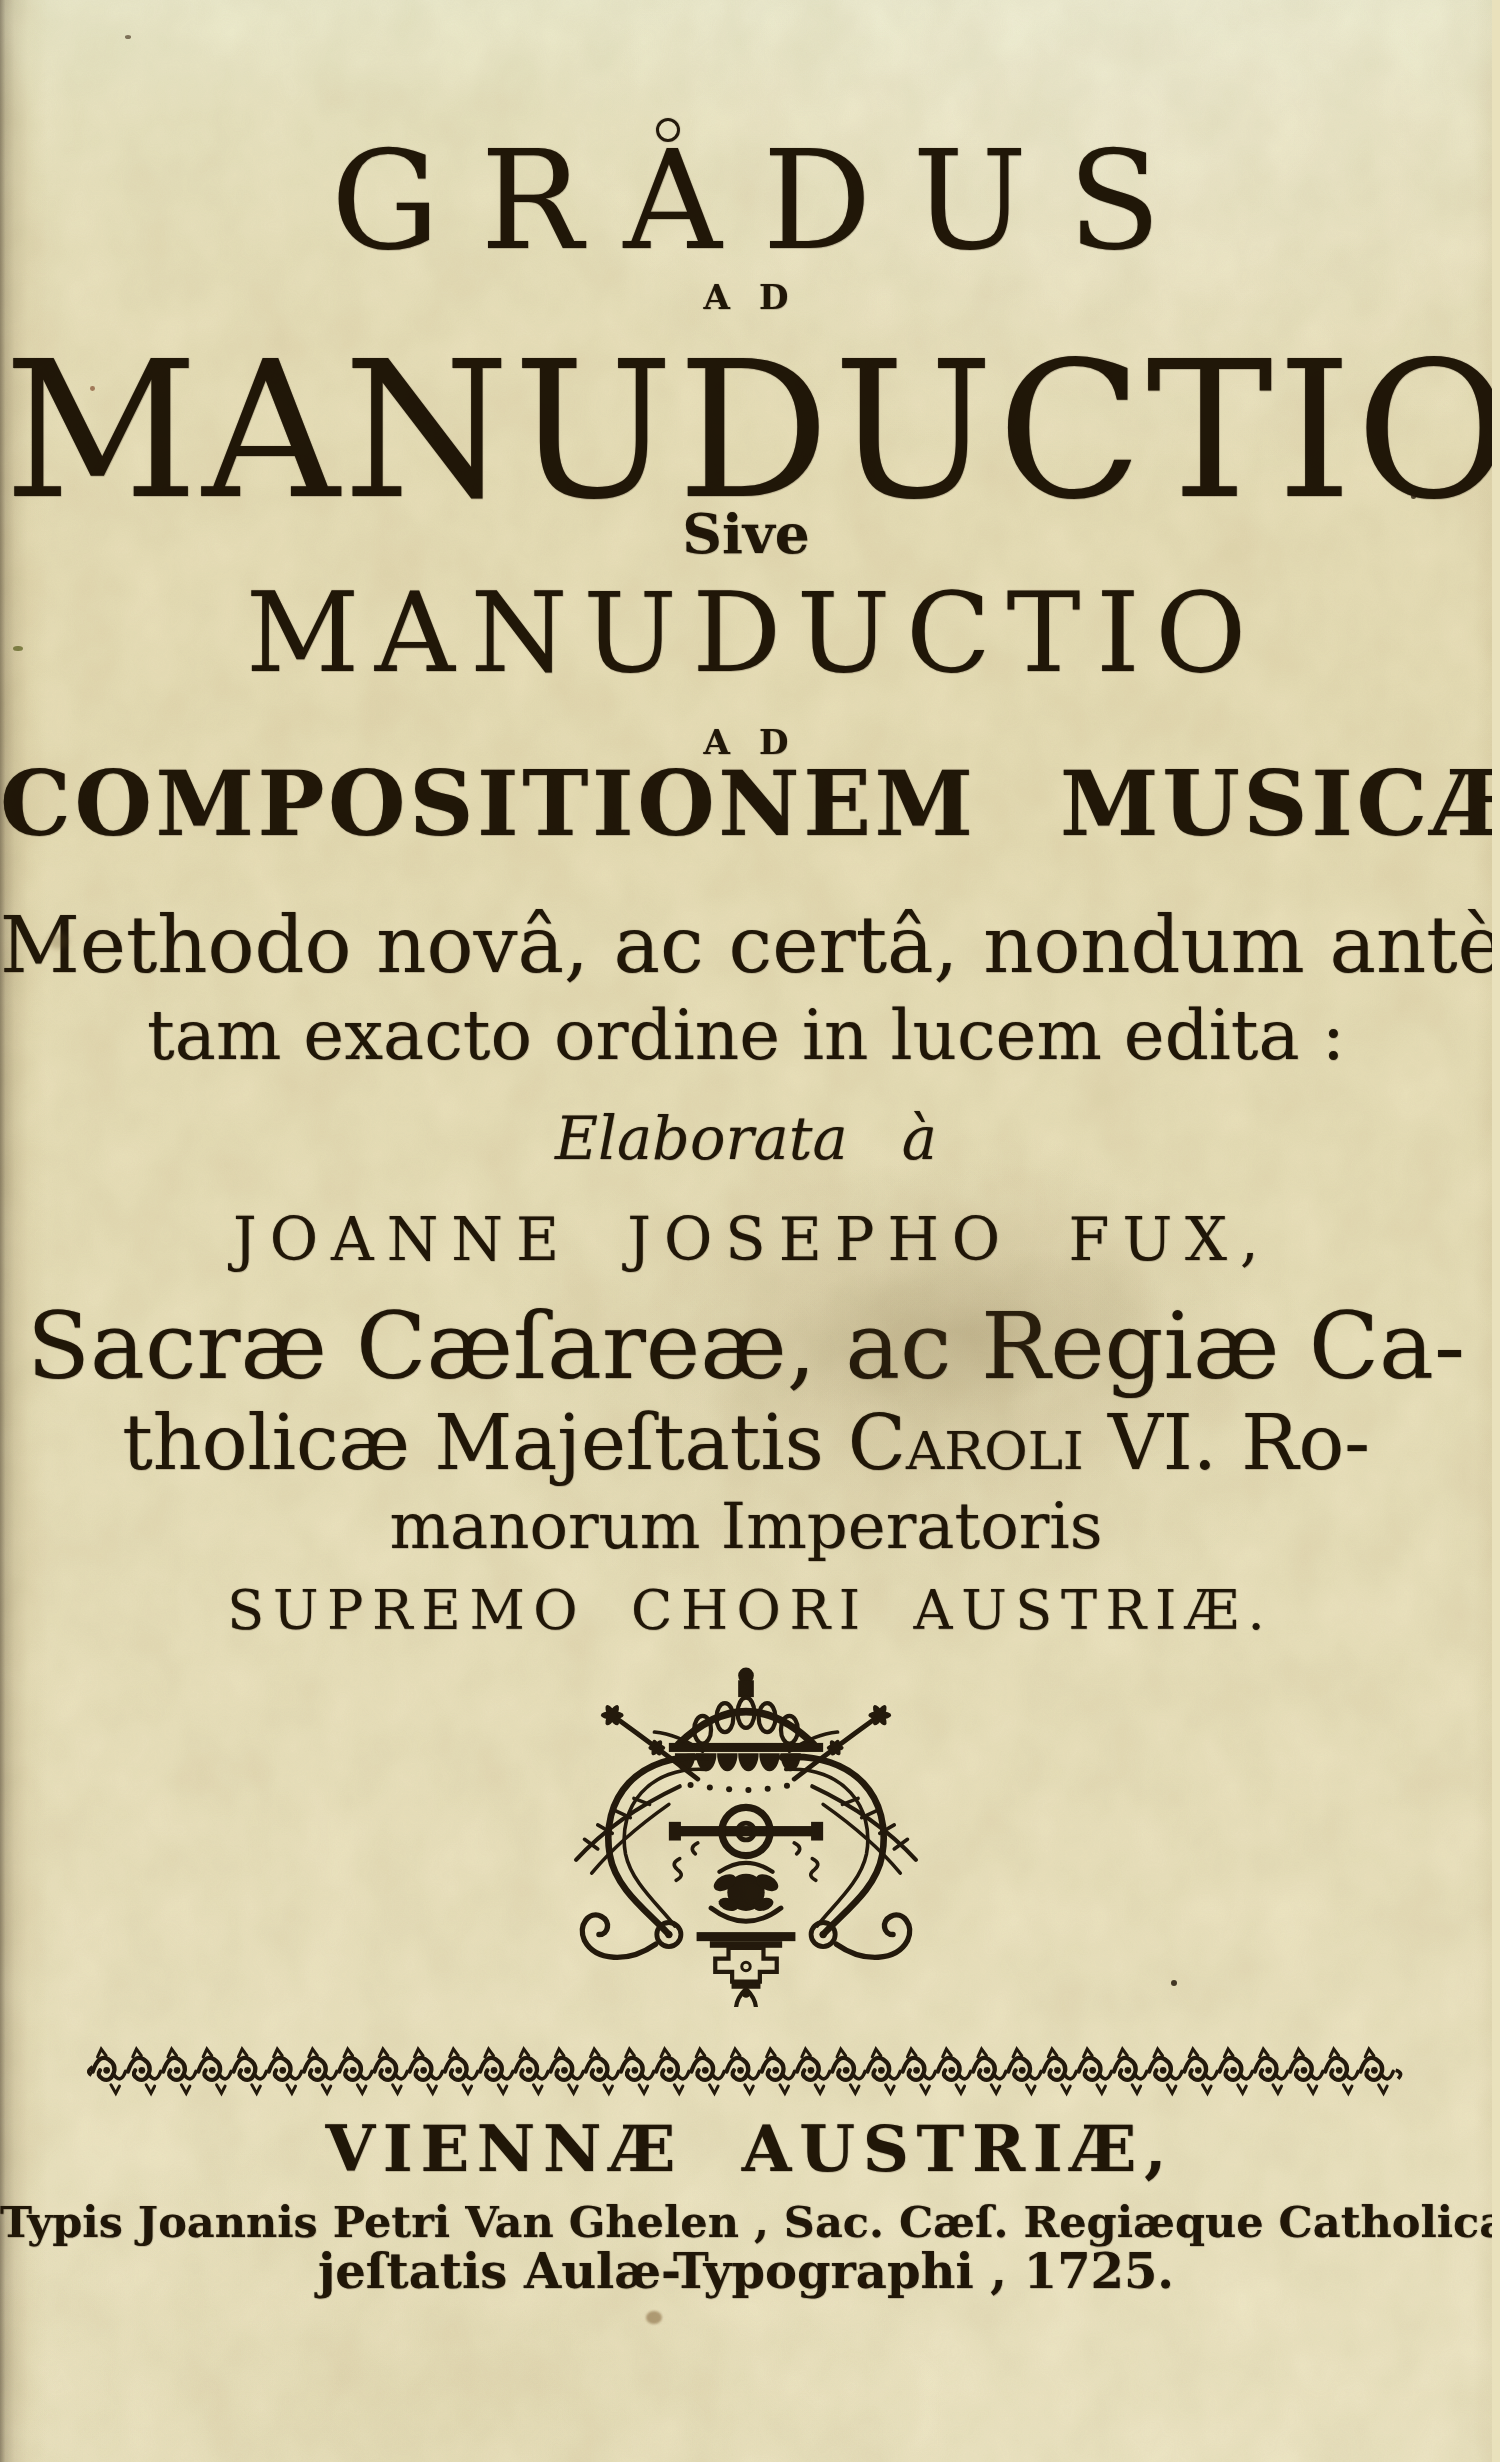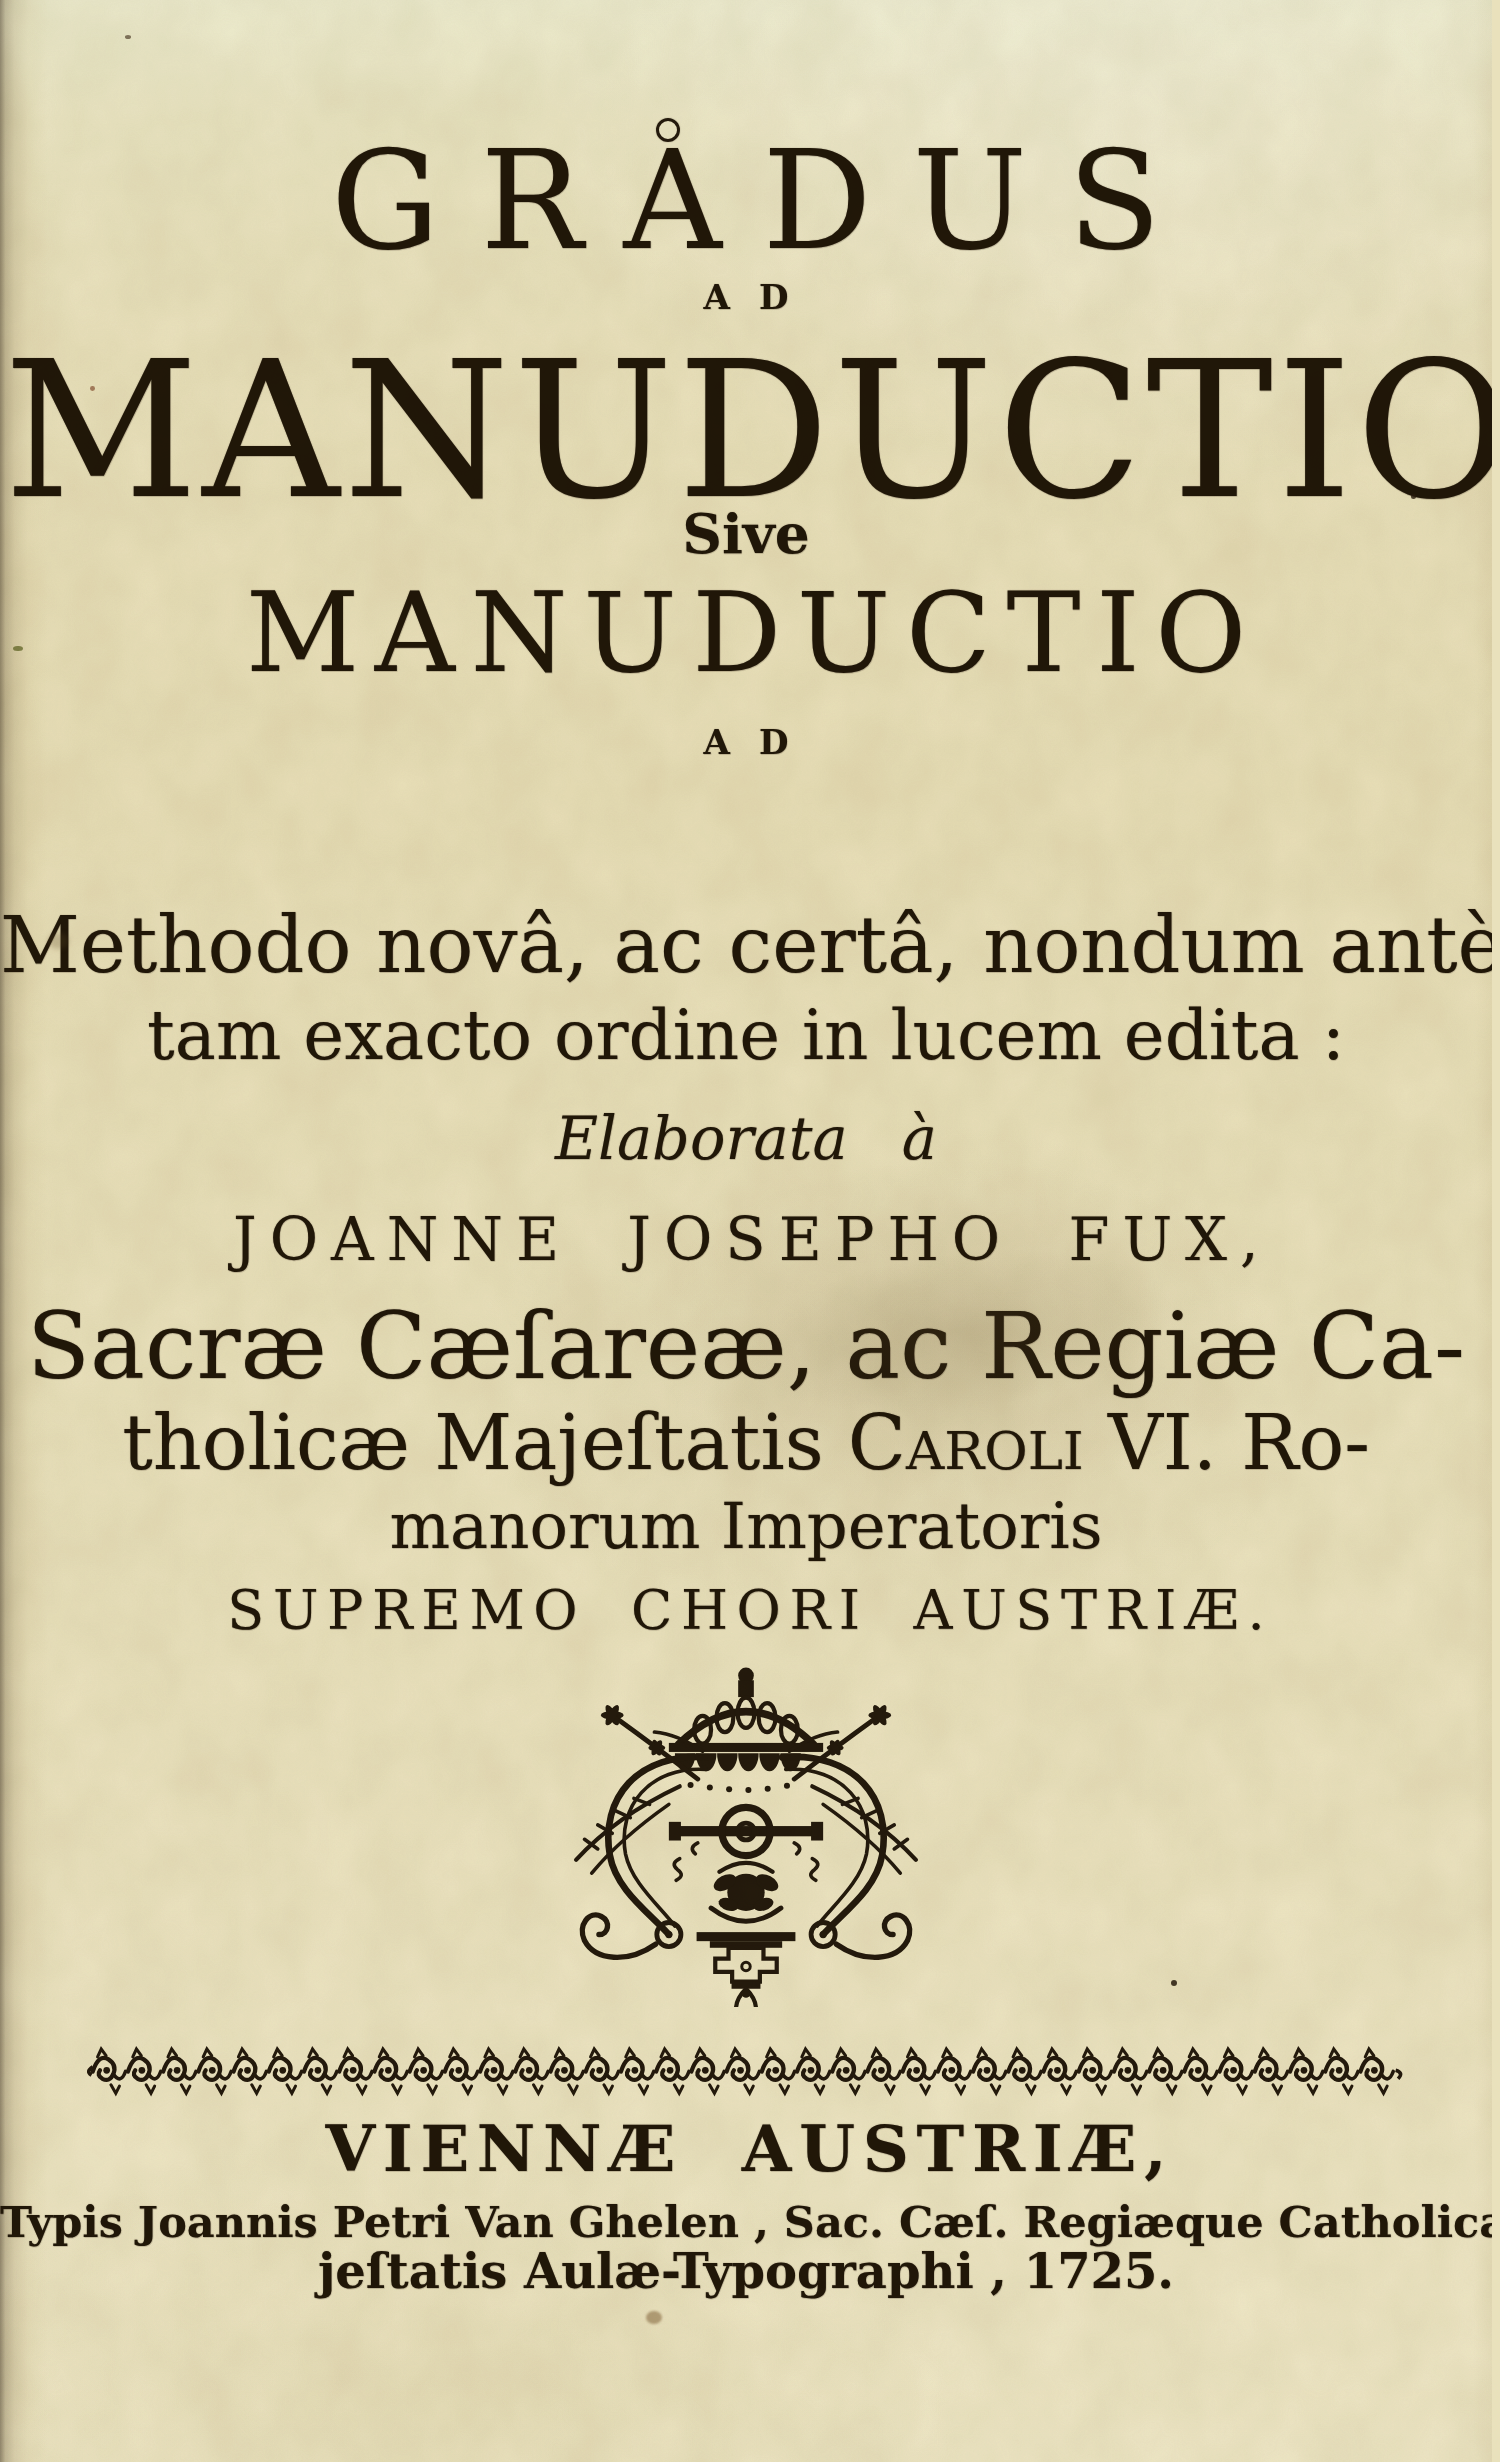--- a/index.html
+++ b/index.html
@@ -49,20 +49,21 @@
   <div class="t" style="top:280px;font-size:34px;letter-spacing:.85em;padding-left:.85em;font-weight:bold;">AD</div>
 
   <div class="t" style="top:336px;font-size:190px;letter-spacing:.02em;padding-left:.02em;">MANUDUCTIO,</div>
 
   <div class="t" style="top:506px;font-size:55px;font-weight:bold;">Sive</div>
 
   <div class="t" style="top:577px;font-size:111px;letter-spacing:.14em;padding-left:.14em;">MANUDUCTIO</div>
 
   <div class="t" style="top:725px;font-size:34px;letter-spacing:.85em;padding-left:.85em;font-weight:bold;">AD</div>
 
+  <div class="t" style="top:759px;font-size:89px;letter-spacing:.04em;word-spacing:.55em;font-weight:bold;">COMPOSITIONEM MUSICÆ</div>
 
 
   <div class="t" style="top:906px;font-size:78px;">Methodo novâ, ac certâ, nondum antè</div>
   <div class="t" style="top:1001px;font-size:69px;">tam exacto ordine in lucem edita :</div>
 
   <div class="t ital" style="top:1109px;font-size:59px;word-spacing:.6em;">Elaborata à</div>
   <div class="t" style="top:1210px;font-size:59px;letter-spacing:.22em;padding-left:.22em;word-spacing:.4em;">JOANNE JOSEPHO FUX,</div>
 
   <div class="t" style="top:1301px;font-size:92px;">Sacræ Cæſareæ, ac Regiæ Ca-</div>
   <div class="t" style="top:1405px;font-size:76px;">

